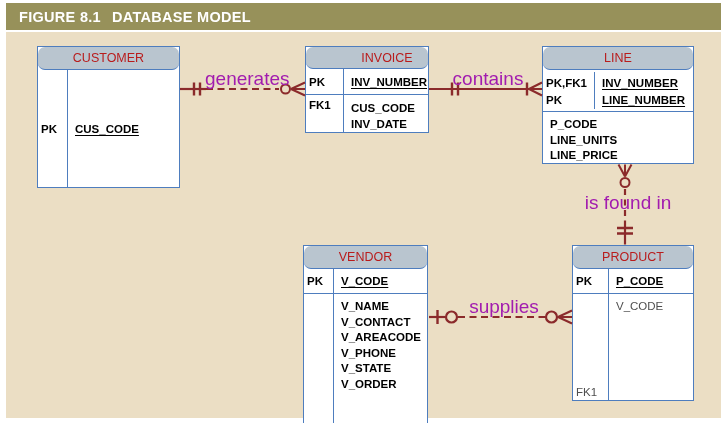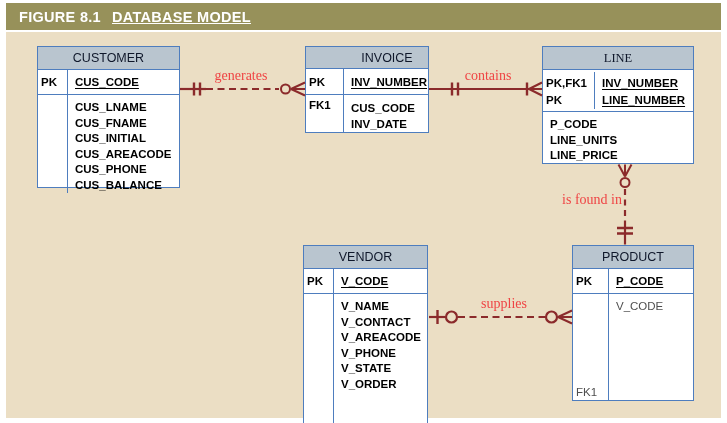--- a/index.html
+++ b/index.html
@@ -6,33 +6,34 @@
   .stage{
     position:relative;width:727px;height:423px;background:#ffffff;
     font-family:"Liberation Sans",sans-serif;overflow:hidden;
   }
   .titlebar{
     position:absolute;left:6px;top:3px;width:715px;height:27px;
     background:#97915A;color:#ffffff;display:flex;align-items:center;
     padding-left:13px;box-sizing:border-box;font-size:14.5px;font-weight:700;
     letter-spacing:.3px;
   }
-  .titlebar .fig-title{margin-left:11px;text-decoration:underline;}
+  .titlebar .fig-title{margin-left:11px;}
   .canvas{
     position:absolute;left:6px;top:32px;width:715px;height:386px;
     background:#EBDEC4;
   }
   .entity{
     position:absolute;background:#ffffff;border:1.5px solid #4E7DBE;
     box-sizing:border-box;display:flex;flex-direction:column;color:#000;
   }
   .ehead{
     background:#B9C5CF;border-bottom:1.5px solid #4E7DBE;display:flex;
-    align-items:center;justify-content:center;font-size:12.5px;color:#0f172a;
+    align-items:center;justify-content:center;font-size:12.5px;color:#b91c1c;
     flex:0 0 auto;
+    border-radius:7px;
   }
   .erow{display:flex;border-bottom:1.5px solid #4E7DBE;flex:0 0 auto;box-sizing:border-box;}
   .erow:last-child{border-bottom:none;flex:1 1 auto;}
   .kcol{
     border-right:1.5px solid #4E7DBE;font-weight:700;font-size:11.5px;
     box-sizing:border-box;flex:0 0 auto;padding-left:3px;
   }
   .acol{
     font-weight:700;font-size:11.5px;padding-left:7px;box-sizing:border-box;
     flex:1 1 auto;
@@ -47,46 +48,46 @@
   #ent-customer{left:37px;top:46px;width:143px;height:142px;}
   #ent-customer .ehead{height:22px;}
   #ent-customer .keyrow{height:25px;}
   #ent-customer .kcol{width:30px;}
   #ent-invoice{left:305px;top:46px;width:124px;height:87px;}
   #ent-invoice .ehead{height:21px;padding-left:40px;}
   #ent-invoice .keyrow{height:26px;}
   #ent-invoice .kcol{width:38px;}
   #ent-invoice .bodyrow .acol{line-height:16px;}
   #ent-line{left:542px;top:46px;width:152px;height:118px;}
-  #ent-line .ehead{height:22px;font-family:Liberation Serif, serif;}
+  #ent-line .ehead{height:22px;}
   #ent-line .keyrow{height:42px;align-items:center;}
   #ent-line .keyrow .kcol,#ent-line .keyrow .acol{padding-top:3px;line-height:17px;display:block;height:auto;}
   #ent-line .kcol{width:52px;}
   #ent-line .bodyrow .acol{line-height:15.5px;}
   #ent-vendor{left:303px;top:245px;width:125px;height:188px;}
   #ent-vendor .ehead{height:22px;}
   #ent-vendor .keyrow{height:25px;}
   #ent-vendor .kcol{width:30px;}
   #ent-product{left:572px;top:245px;width:122px;height:156px;}
   #ent-product .ehead{height:22px;}
   #ent-product .keyrow{height:25px;}
   #ent-product .kcol{width:36px;}
   #ent-product .bodyrow .acol{line-height:14.9px;padding-top:5px;}
   #ent-product .bodyrow .kcol{
     display:flex;flex-direction:column;justify-content:flex-end;
     padding-bottom:2px;padding-top:0;
   }
   
   .rel-label{
-    position:absolute;color:#ef4444;font-size:14px;font-weight:400;
-    text-align:center;white-space:nowrap;font-family:Liberation Serif, serif;
+    position:absolute;color:#a21caf;font-size:19px;font-weight:400;
+    text-align:center;white-space:nowrap;
   }
   #lbl-generates{left:205px;top:68px;width:72px;}
   #lbl-contains{left:452px;top:68px;width:72px;}
-  #lbl-isfoundin{left:548px;top:192px;width:88px;}
+  #lbl-isfoundin{left:584px;top:192px;width:88px;}
   #lbl-supplies{left:464px;top:296px;width:80px;}
   .rel-svg{position:absolute;left:0;top:0;pointer-events:none;}
 </style>
 </head>
 <body>
 
 <div class="stage">
 
   <div class="titlebar">
     <span>FIGURE 8.1</span>
@@ -95,24 +96,20 @@
 
   <div class="canvas"></div>
 
   <div class="entity" id="ent-customer">
     <div class="ehead">
       <span>CUSTOMER</span>
     </div>
     <div class="erow keyrow">
       <div class="kcol">PK</div>
       <div class="acol"><span class="ul">CUS_CODE</span></div>
-    </div>
-    <div class="erow bodyrow">
-      <div class="kcol"></div>
-      <div class="acol">CUS_LNAME<br>CUS_FNAME<br>CUS_INITIAL<br>CUS_AREACODE<br>CUS_PHONE<br>CUS_BALANCE</div>
     </div>
   </div>
 
   <div class="entity" id="ent-invoice">
     <div class="ehead">
       <span>INVOICE</span>
     </div>
     <div class="erow keyrow">
       <div class="kcol">PK</div>
       <div class="acol"><span class="ul">INV_NUMBER</span></div>

